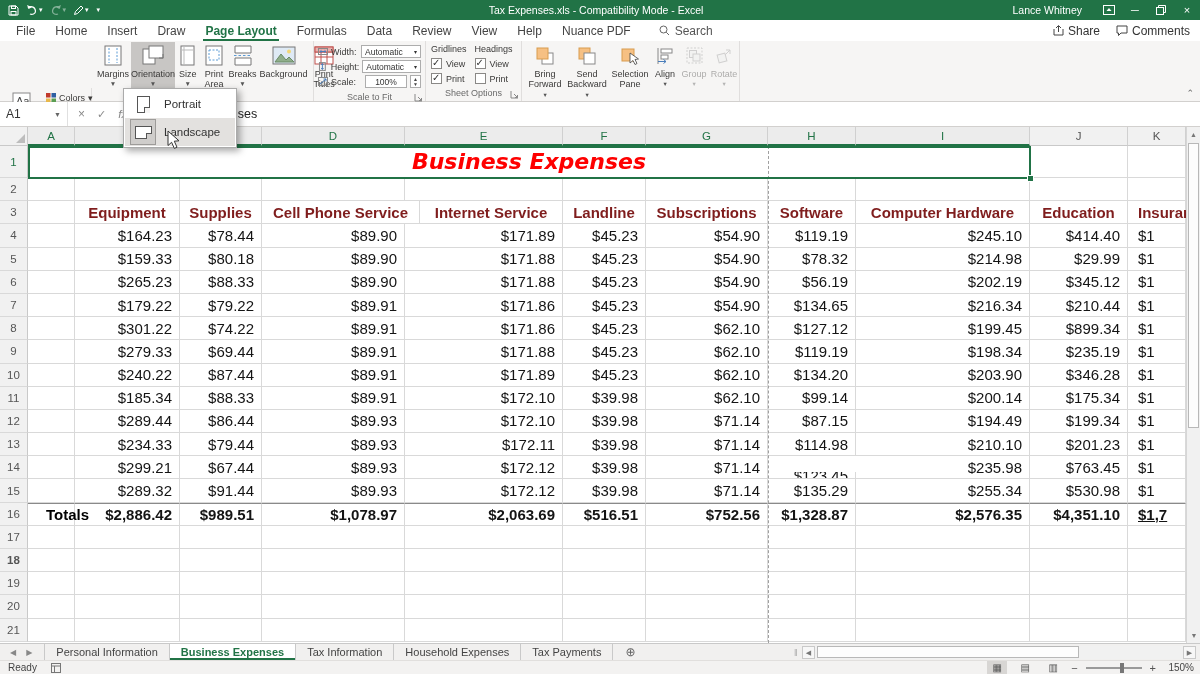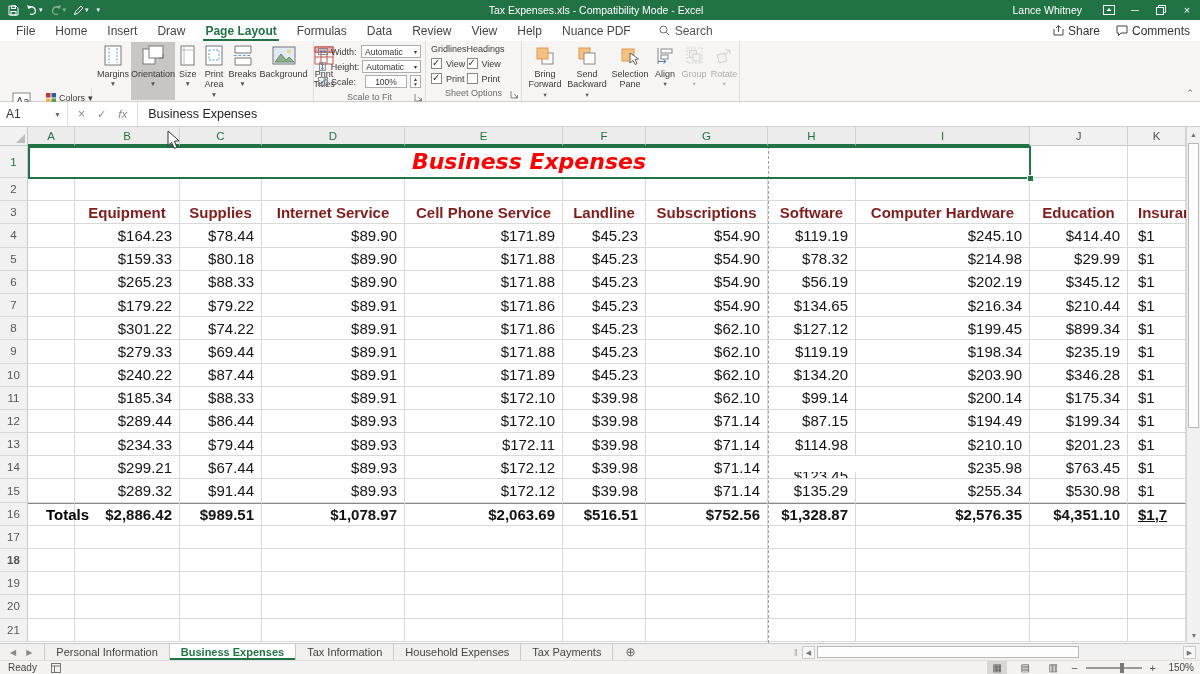--- a/index.html
+++ b/index.html
@@ -43,21 +43,21 @@
   .bigbtn .icon { height:23px; display:flex; align-items:center; justify-content:center; margin-bottom:2px; }
   .bigbtn .caret { font-size:6.5px; color:#555; }
   .bigbtn.pressed { background:#c8c6c4; }
   .smallcol { display:flex; flex-direction:column; justify-content:space-between; padding:2px 0; }
   .smallbtn { display:flex; align-items:center; gap:3px; font-size:9px; color:#3b3a39; height:14px; padding:0 3px; }
   .fitrow { display:flex; align-items:center; gap:3px; font-size:9px; color:#3b3a39; height:15px; }
   .fitsel { width:60px; height:13px; border:1px solid #adadad; background:#fff; font-size:8.5px;
     display:flex; align-items:center; justify-content:space-between; padding:0 3px; color:#333; }
   .spin { width:11px; height:13px; border:1px solid #adadad; background:#fff; font-size:5px; line-height:5px;
     display:flex; flex-direction:column; align-items:center; justify-content:center; color:#444; }
-  .shopts { display:flex; gap:0; padding:2px 2px; }
+  .shopts { display:flex; gap:8px; padding:2px 2px; }
   .shcol { display:flex; flex-direction:column; gap:2px; font-size:9px; color:#3b3a39; }
   .shcol .hd { font-weight:normal; margin-bottom:1px; }
   .cbrow { display:flex; align-items:center; gap:4px; height:13px; }
   .cb { width:11px; height:11px; border:1px solid #8a8886; background:#fff; position:relative; display:inline-block; }
   .cb.checked::after { content:"✓"; position:absolute; left:0; top:-2px; font-size:10px; color:#333; }
   .disabled { opacity:.4; }
   .collapse-ribbon { position:absolute; right:6px; bottom:3px; font-size:9px; color:#666; }
 
   
   .formulabar { position:absolute; top:102px; left:0; width:1200px; height:25px; background:#fff;
@@ -602,22 +602,22 @@
           <div class="cell empty" style="width: 88px;"></div>
           <div class="cell empty" style="width: 174px;"></div>
           <div class="cell empty" style="width: 98px;"></div>
           <div class="cell empty" style="width: 58px;"></div>
         </div>
         <div class="grow" style="height: 23.2px;">
           <div class="rowhead">3</div>
           <div class="cell empty" style="width: 47px;"></div>
           <div class="cell hdr3" style="width: 105px;">Equipment</div>
           <div class="cell hdr3" style="width: 82px;">Supplies</div>
+          <div class="cell hdr3" style="width: 158px;">Cell Phone Service</div>
           <div class="cell hdr3" style="width: 143px;">Internet Service</div>
-          <div class="cell hdr3" style="width: 158px;">Cell Phone Service</div>
           <div class="cell hdr3" style="width: 83px;">Landline</div>
           <div class="cell hdr3" style="width: 122px;">Subscriptions</div>
           <div class="cell hdr3" style="width: 88px;">Software</div>
           <div class="cell hdr3" style="width: 174px;">Computer Hardware</div>
           <div class="cell hdr3" style="width: 98px;">Education</div>
           <div class="cell hdr3 kcol" style="width: 58px;">Insurance</div>
         </div>
         <div class="grow" style="height: 23.2px;">
           <div class="rowhead">4</div>
           <div class="cell empty" style="width: 47px;"></div>
@@ -921,20 +921,34 @@
       <span class="viewbtn">▥</span>
       <span class="zoom-sign">−</span>
       <span class="zoom-track">
           <span class="zoom-thumb"></span>
         </span>
       <span class="zoom-sign">+</span>
       <span class="zoom-pct">150%</span>
     </div>
   </div>
 
+  <div class="dropdown" id="orient-dd">
+      <div class="dd-item">
+        <div class="dd-icon">
+          <div class="page-portrait"></div>
+        </div>
+        <div style="display: inline;">Portrait</div>
+      </div>
+      <div class="dd-item hover">
+        <div class="dd-icon">
+          <div class="page-landscape"></div>
+        </div>
+        <div style="display: inline;">Landscape</div>
+      </div>
+    </div>
 
   <div class="cursor">
     <svg width="14" height="20" viewBox="0 0 14 20">
         <path d="M1 1 L1 15.5 L4.6 12.3 L7.3 18.4 L10 17.2 L7.3 11.2 L12 10.8 Z" fill="#fff" stroke="#333" stroke-width="1"></path>
       </svg>
   </div>
 
 </div>
 
 </body></html>

